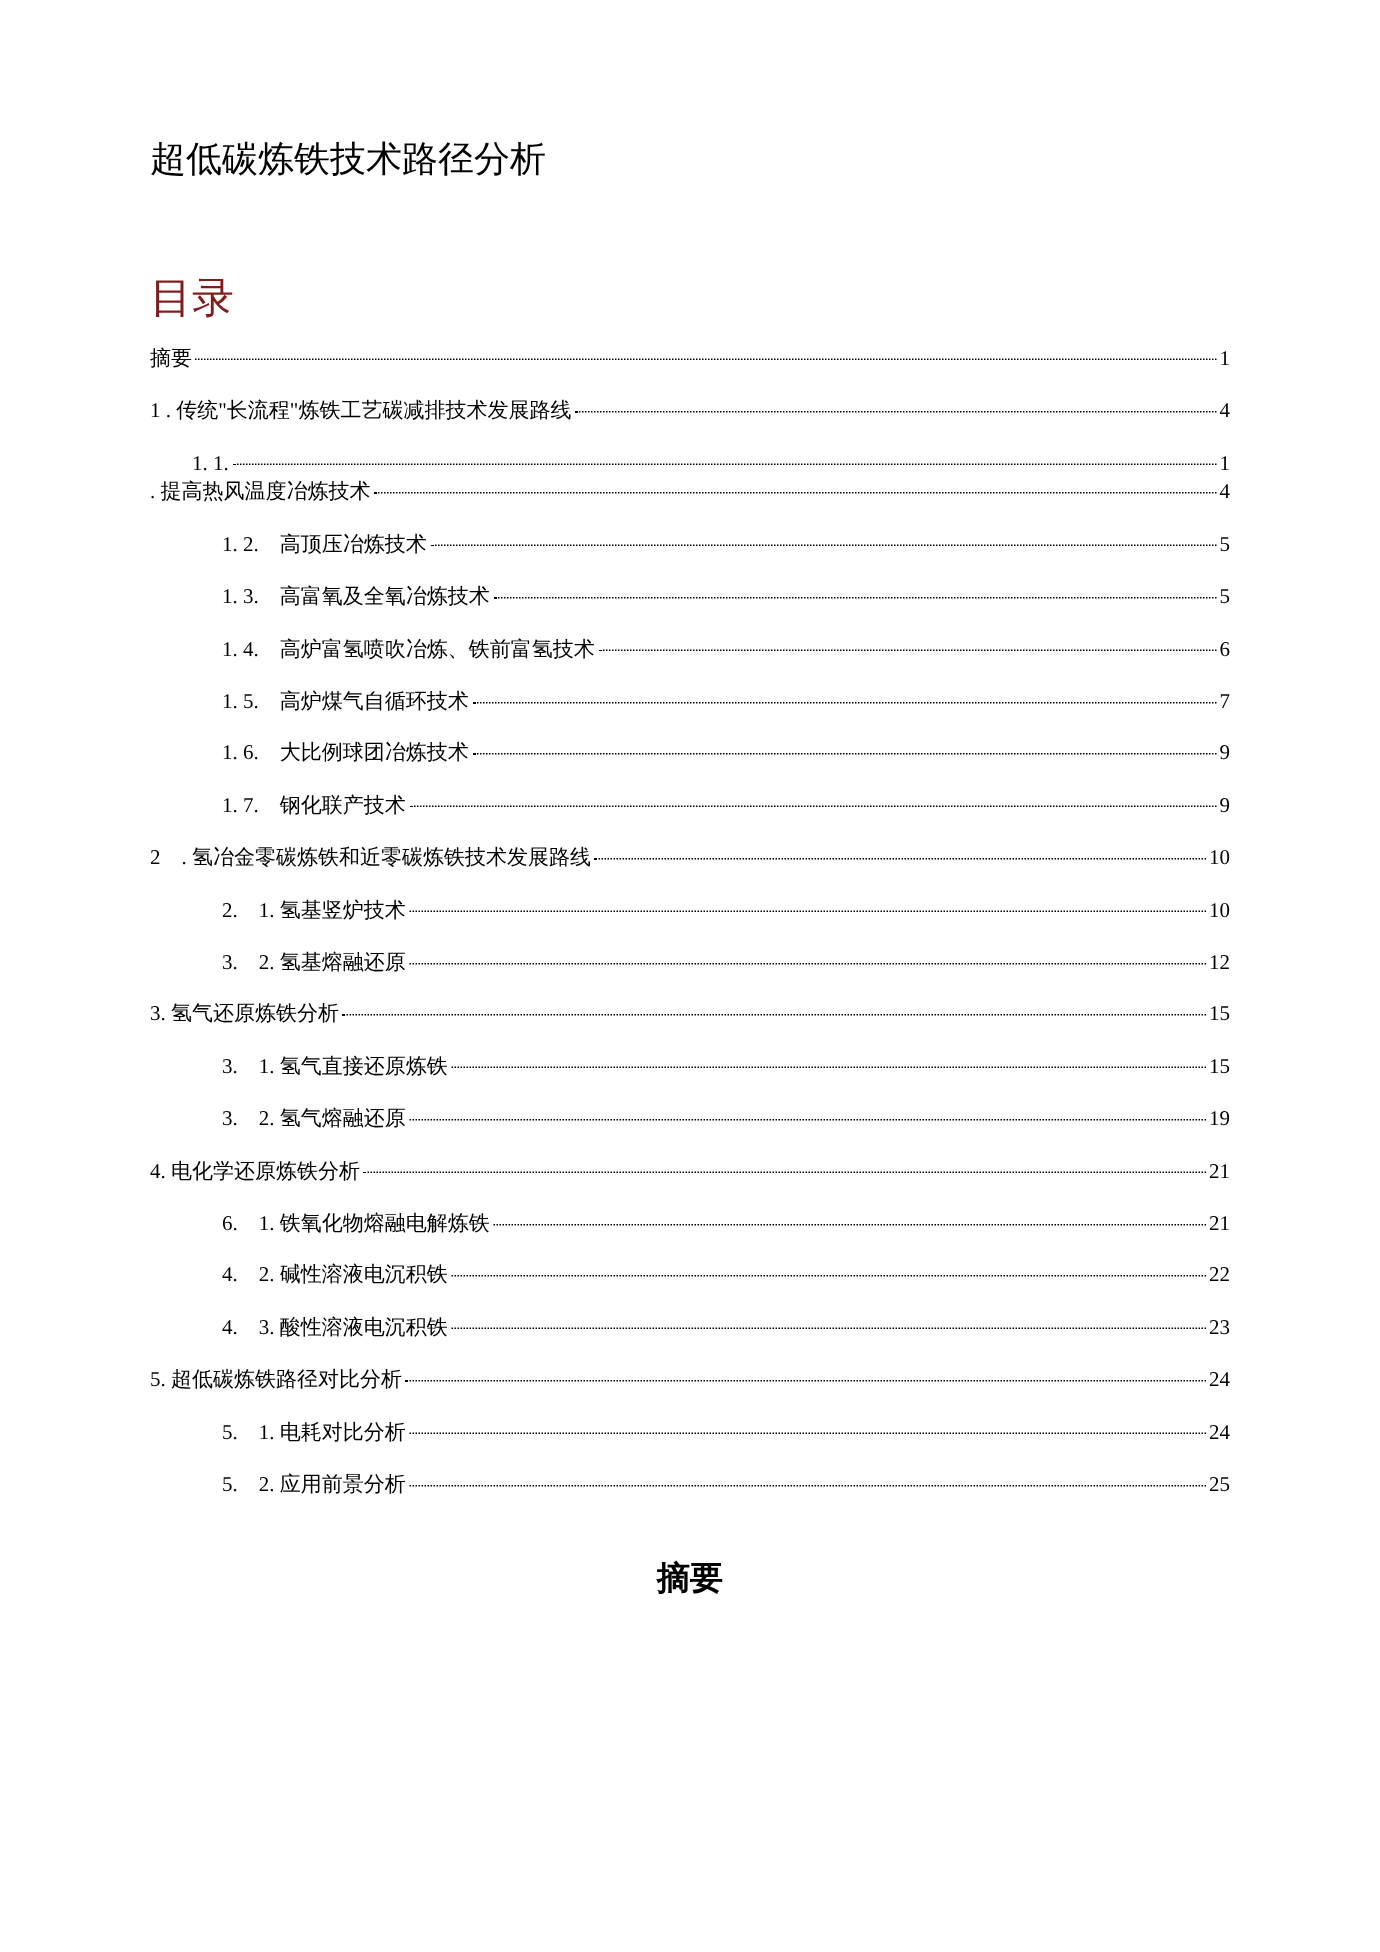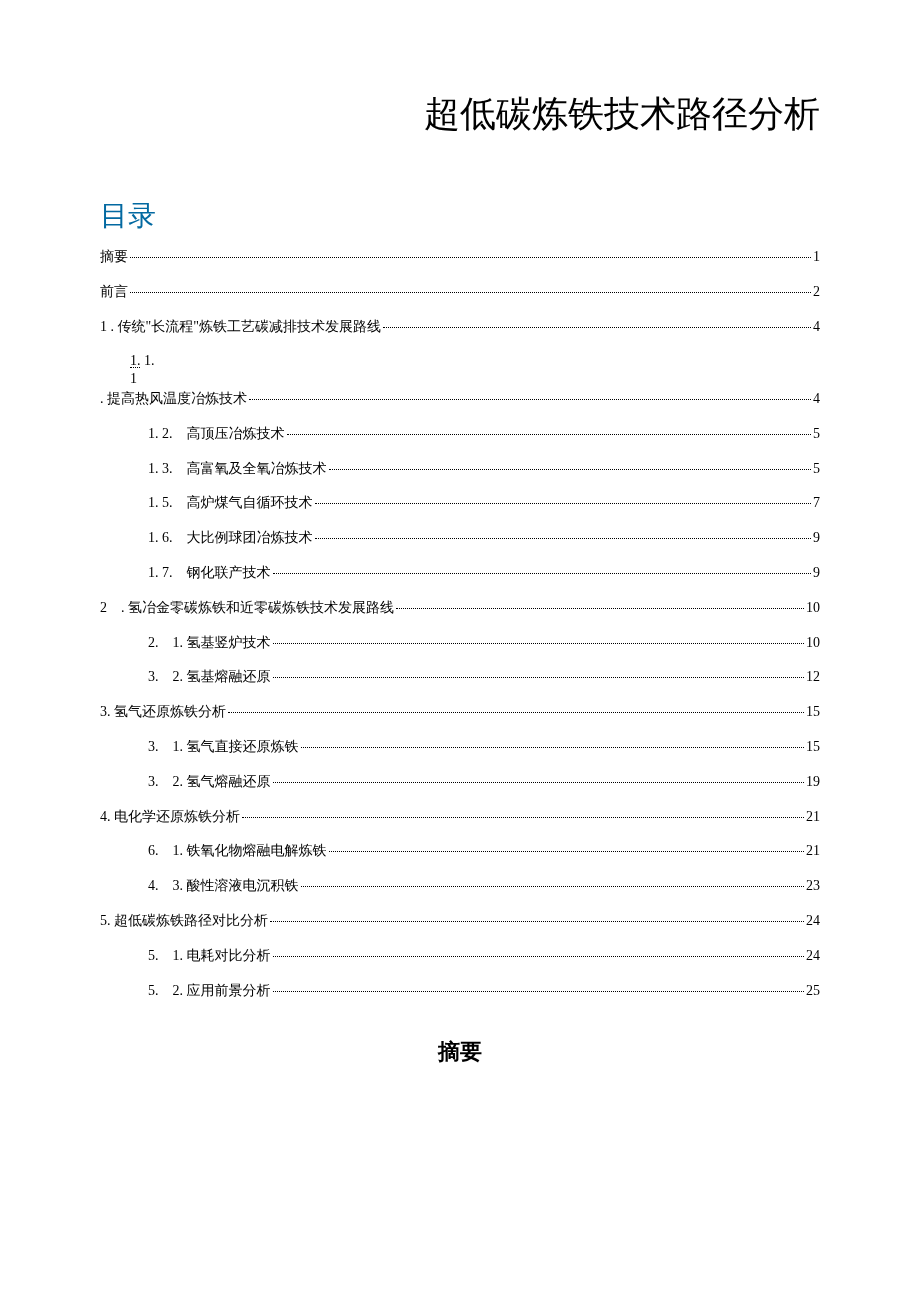--- a/index.html
+++ b/index.html
@@ -7,28 +7,28 @@
     padding: 0;
     background: #fff;
     font-family: "SimSun", "宋体", serif;
     color: #000;
     width: 920px;
   }
   .page {
     padding: 90px 100px 40px 100px;
   }
   .doc-title {
-    text-align: right;
-    font-size: 36px;
+    text-align: left;
+    font-size: 24px;
     font-family: "SimSun", "宋体", serif;
     font-weight: normal;
     margin-bottom: 58px;
   }
   .toc-heading {
-    color: #0369a1;
+    color: #7f1d1d;
     font-size: 28px;
     font-family: "DengXian", "Microsoft YaHei", "SimHei", sans-serif;
     font-weight: normal;
     margin-bottom: 14px;
   }
   .toc {
     font-size: 14px;
     font-family: "SimSun", "宋体", serif;
     line-height: 1.2;
   }
@@ -48,21 +48,21 @@
     flex: 1 1 auto;
     border-bottom: 1px dotted #000;
     transform: translateY(-3px);
     margin: 0 2px;
     min-width: 10px;
   }
   .toc-page {
     flex: 0 0 auto;
   }
   .ind0 { padding-left: 0px; }
-  .ind1 { padding-left: 28px; flex-direction: column; }
+  .ind1 { padding-left: 28px; }
   .ind1b { padding-left: 0px; }
   .ind2 { padding-left: 48px; }
   .num-spaced { letter-spacing: 0; }
   .abstract-heading {
     text-align: center;
     font-size: 22px;
     font-family: "SimHei", "Microsoft YaHei", sans-serif;
     font-weight: bold;
     margin-top: 38px;
     margin-bottom: 14px;
@@ -82,25 +82,20 @@
 
   <div class="toc-heading">目录</div>
 
   <div class="toc" id="toc">
       <div class="toc-row ind0">
         <span class="toc-label num-spaced">摘要</span>
         <span class="toc-leader"></span>
         <span class="toc-page">1</span>
       </div>
       <div class="toc-row ind0">
-        <span class="toc-label num-spaced">前言</span>
-        <span class="toc-leader"></span>
-        <span class="toc-page">2</span>
-      </div>
-      <div class="toc-row ind0">
         <span class="toc-label num-spaced">1 . 传统"长流程"炼铁工艺碳减排技术发展路线 </span>
         <span class="toc-leader"></span>
         <span class="toc-page">4</span>
       </div>
       <div class="toc-row ind1 tight">
         <span class="toc-label num-spaced">1. 1. </span>
         <span class="toc-leader"></span>
         <span class="toc-page">1</span>
       </div>
       <div class="toc-row ind1b">
@@ -112,20 +107,25 @@
         <span class="toc-label num-spaced">1. 2.　高顶压冶炼技术 </span>
         <span class="toc-leader"></span>
         <span class="toc-page">5</span>
       </div>
       <div class="toc-row ind2">
         <span class="toc-label num-spaced">1. 3.　高富氧及全氧冶炼技术 </span>
         <span class="toc-leader"></span>
         <span class="toc-page">5</span>
       </div>
       <div class="toc-row ind2">
+        <span class="toc-label num-spaced">1. 4.　高炉富氢喷吹冶炼、铁前富氢技术 </span>
+        <span class="toc-leader"></span>
+        <span class="toc-page">6</span>
+      </div>
+      <div class="toc-row ind2">
         <span class="toc-label num-spaced">1. 5.　高炉煤气自循环技术 </span>
         <span class="toc-leader"></span>
         <span class="toc-page">7</span>
       </div>
       <div class="toc-row ind2">
         <span class="toc-label num-spaced">1. 6.　大比例球团冶炼技术 </span>
         <span class="toc-leader"></span>
         <span class="toc-page">9</span>
       </div>
       <div class="toc-row ind2">
@@ -165,20 +165,25 @@
       </div>
       <div class="toc-row ind0">
         <span class="toc-label num-spaced">4. 电化学还原炼铁分析</span>
         <span class="toc-leader"></span>
         <span class="toc-page">21</span>
       </div>
       <div class="toc-row ind2">
         <span class="toc-label num-spaced">6.　1. 铁氧化物熔融电解炼铁 </span>
         <span class="toc-leader"></span>
         <span class="toc-page">21</span>
+      </div>
+      <div class="toc-row ind2">
+        <span class="toc-label num-spaced">4.　2. 碱性溶液电沉积铁 </span>
+        <span class="toc-leader"></span>
+        <span class="toc-page">22</span>
       </div>
       <div class="toc-row ind2">
         <span class="toc-label num-spaced">4.　3. 酸性溶液电沉积铁 </span>
         <span class="toc-leader"></span>
         <span class="toc-page">23</span>
       </div>
       <div class="toc-row ind0">
         <span class="toc-label num-spaced">5. 超低碳炼铁路径对比分析</span>
         <span class="toc-leader"></span>
         <span class="toc-page">24</span>

